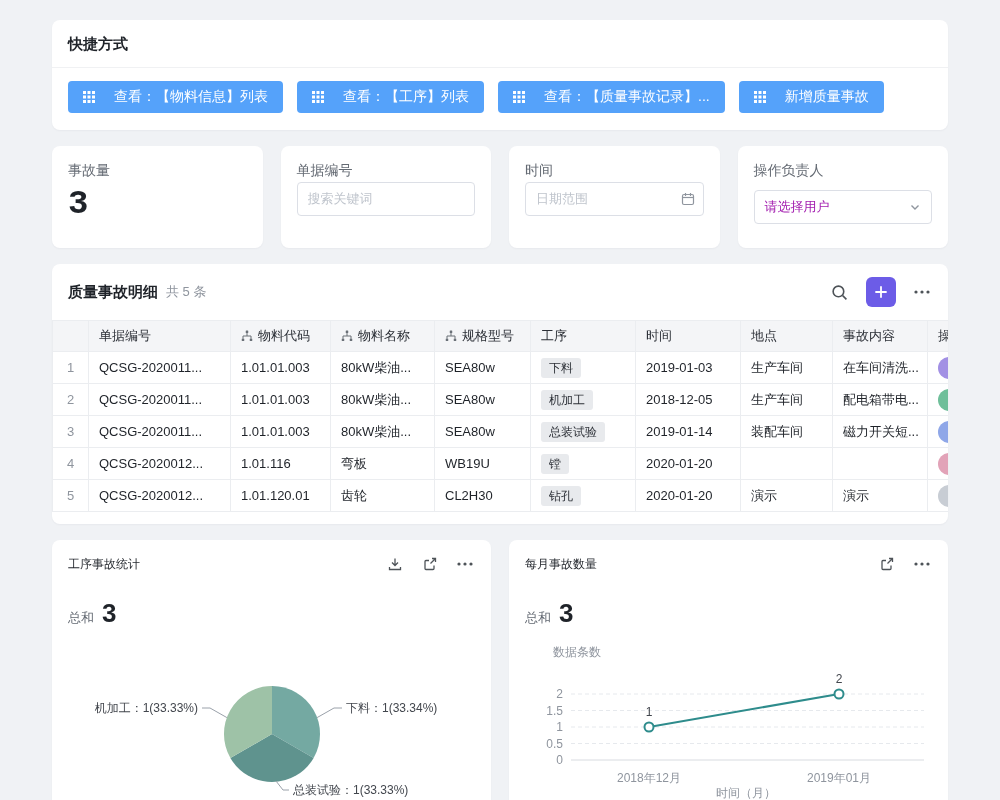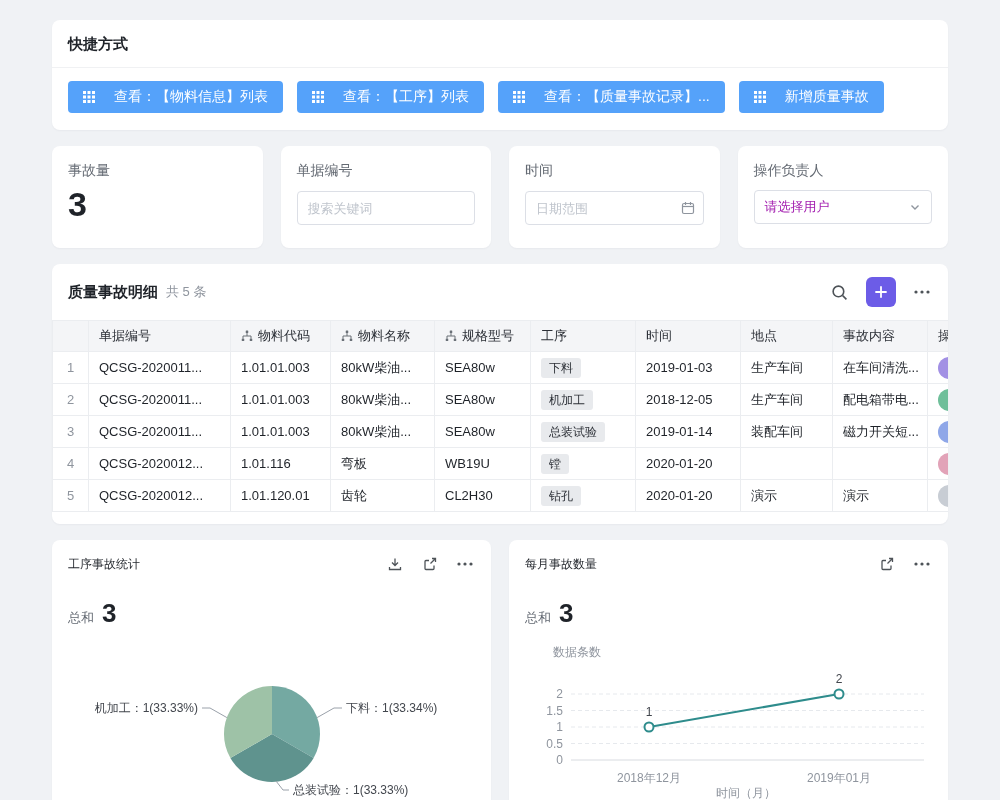--- a/index.html
+++ b/index.html
@@ -11,24 +11,24 @@
   
   .shortcuts-title { font-size:15px; font-weight:700; padding:15px 16px 13px; }
   .shortcuts-divider { height:1px; background:#f0f1f3; }
   .btn-row { display:flex; gap:14px; padding:13px 16px 17px; }
   .qbtn { display:inline-flex; align-items:center; gap:19px; height:32px; padding:0 15px;
           background:#55a2fa; border:none; border-radius:4px; color:#fff; font-size:14px;
           cursor:pointer; font-family:inherit; white-space:nowrap; }
 
   
   .stats-row { display:flex; gap:18px; margin-top:16px; }
-  .stat-card { flex:1; padding:16px; height:102px; }
+  .stat-card { flex:1; padding:16px; height:102px;font-family:Liberation Mono, monospace; }
   .stat-label { font-size:14px; color:#646a73; }
   .stat-value { font-size:34px; font-weight:700; margin-top:6px; line-height:1.1; }
-  .filter-input-wrap { position:relative; margin-top:11px; }
+  .filter-input-wrap { position:relative; margin-top:2px; }
   .filter-input { width:100%; height:34px; border:1px solid #dcdfe6; border-radius:4px;
                   padding:0 30px 0 10px; font-size:13px; font-family:inherit; color:#1f2329; background:#fff; }
   .filter-input::placeholder { color:#bfc4cc; }
   .input-icon { position:absolute; right:9px; top:50%; transform:translateY(-50%); color:#8f959e; display:flex; }
   .select-box { margin-top:10px; height:34px; border:1px solid #dcdfe6; border-radius:4px; padding:0 10px;
                 display:flex; align-items:center; justify-content:space-between; font-size:13px;
                 color:#a21caf; cursor:pointer; background:#fff; }
 
   
   .table-card { margin-top:16px; overflow:hidden; padding-bottom:12px; }

